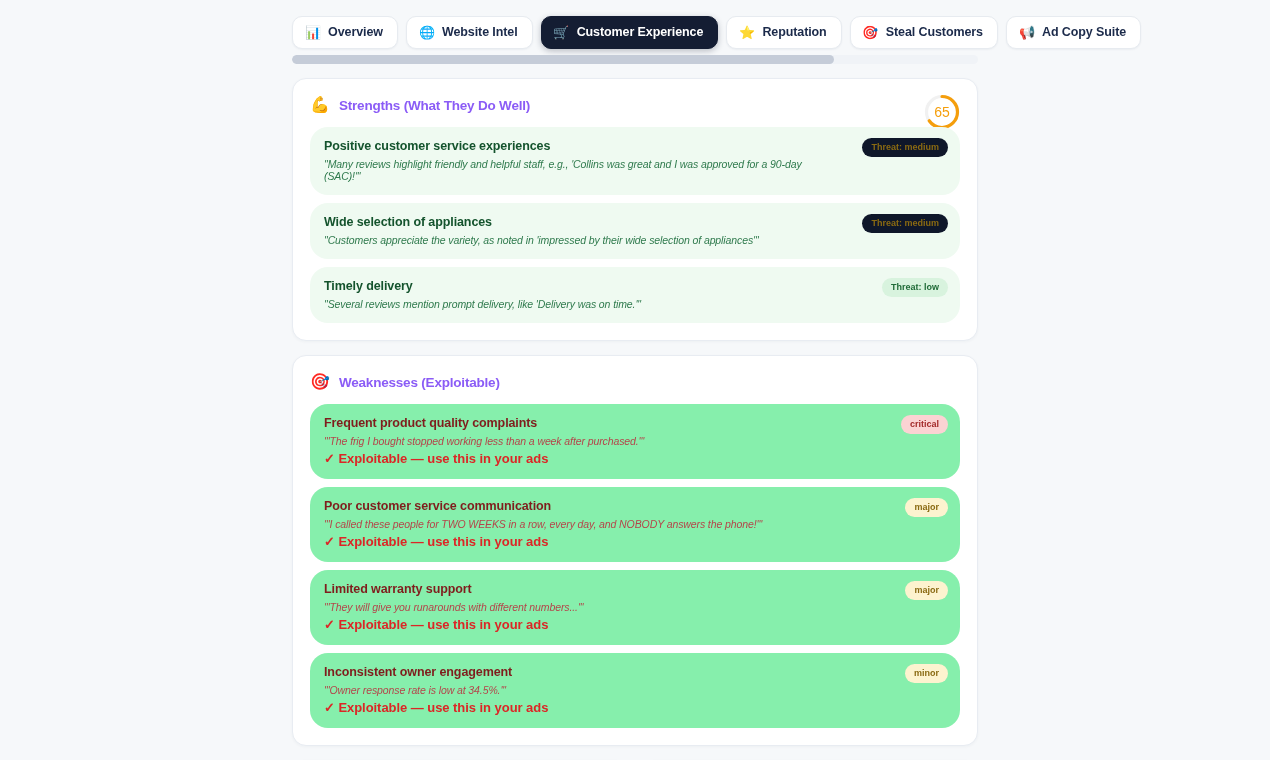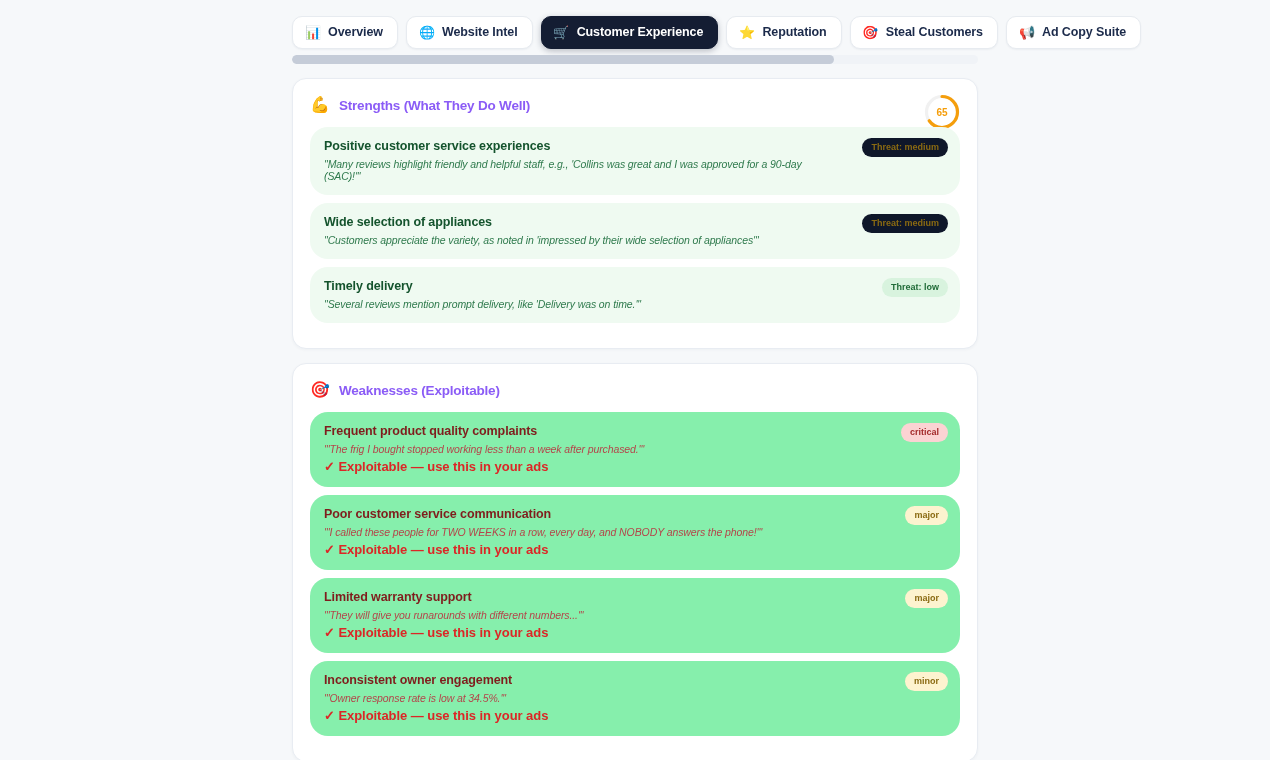--- a/index.html
+++ b/index.html
@@ -97,33 +97,33 @@
   .score-ring {
     position: absolute;
     top: 14px; right: 16px;
     width: 38px; height: 38px;
   }
   .score-ring svg { display: block; }
   .score-ring .score-num {
     position: absolute;
     inset: 0;
     display: flex; align-items: center; justify-content: center;
-    font-size: 10px;
-    font-weight: 700;
+    font-size: 14px;
+    font-weight: 400;
     color: #f59e0b;
   }
 
   
   .item {
     border-radius: 18px;
     padding: 12px 14px 13px 14px;
     margin-bottom: 8px;
     position: relative;
   }
-  .item:last-child { margin-bottom: 8px; }
+  .item:last-child { margin-bottom: 0; }
   .item.good { background: #effaf1; }
   .item.bad  { background: #86efac; }
 
   .item-title {
     font-size: 12.5px;
     font-weight: 600;
     letter-spacing: -0.1px;
     padding-right: 110px;
   }
   .item.good .item-title { color: #14532d; }

